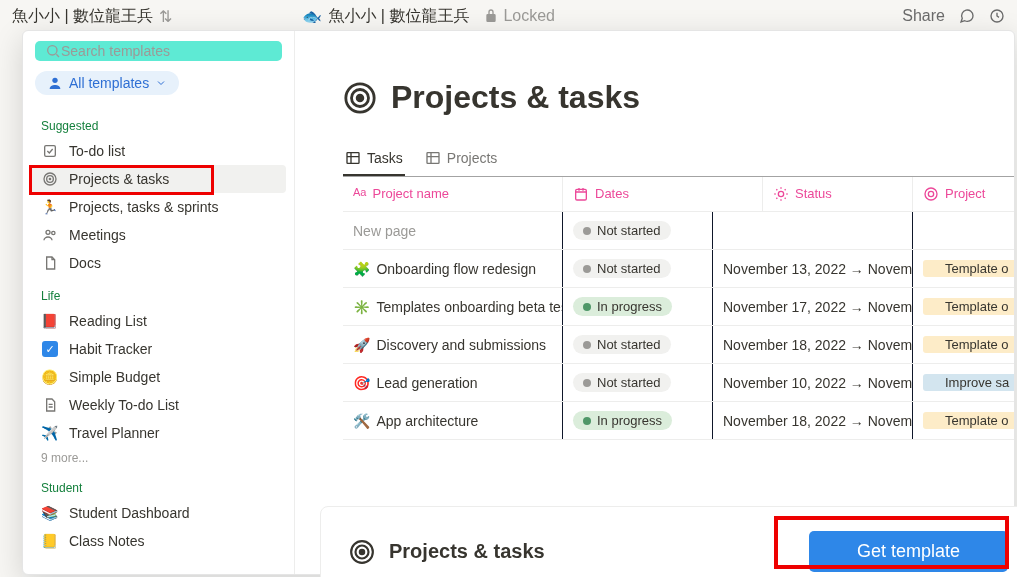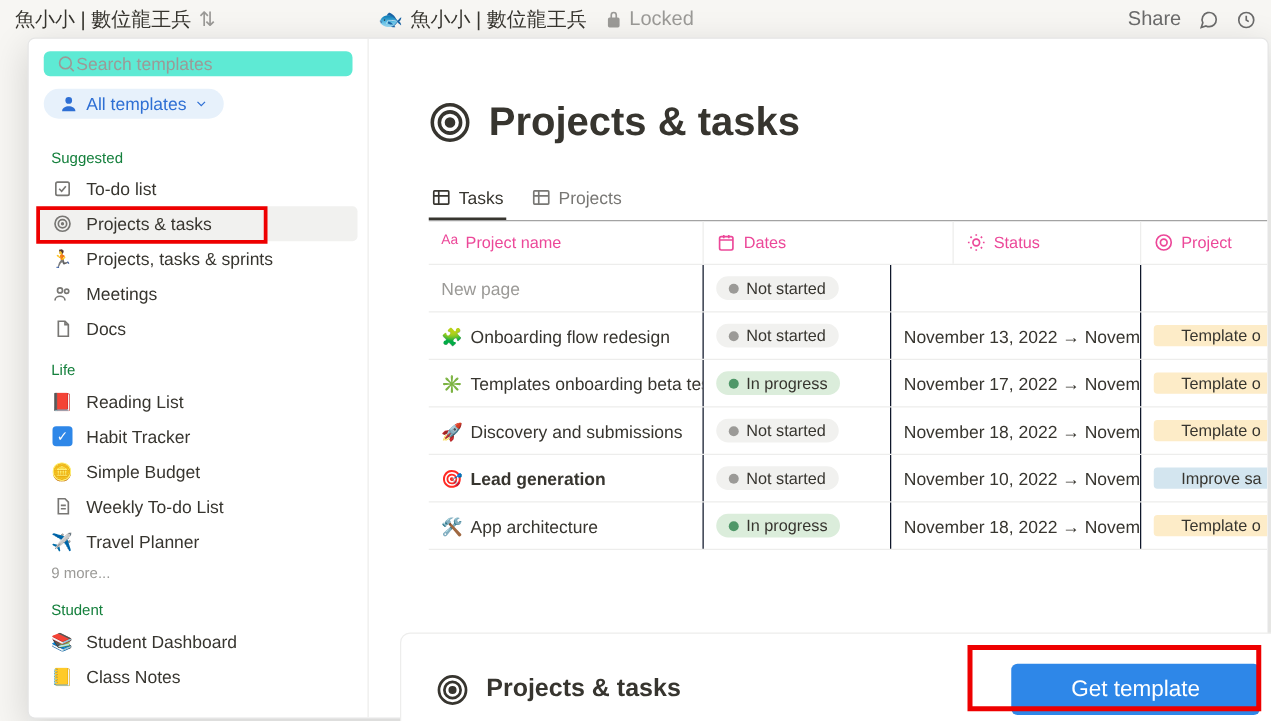--- a/index.html
+++ b/index.html
@@ -298,21 +298,21 @@
               </span>
             </div>
             <div class="td col-dates">November 18, 2022 → Novemb</div>
             <div class="td col-proj" style="border-right: none;">
               <span class="tag">Template o</span>
             </div>
           </div>
           <div class="td-row">
             <div class="td col-name">
               <span>🎯</span>
-              <span style="font-weight: 700;">Lead generation</span>
+              <span style="font-weight: 400;">Lead generation</span>
             </div>
             <div class="td col-status">
               <span class="pill">
                 <span class="dot"></span>
                 <span>Not started</span>
               </span>
             </div>
             <div class="td col-dates">November 10, 2022 → Novemb</div>
             <div class="td col-proj" style="border-right: none;">
               <span class="tag blue">Improve sa</span>

